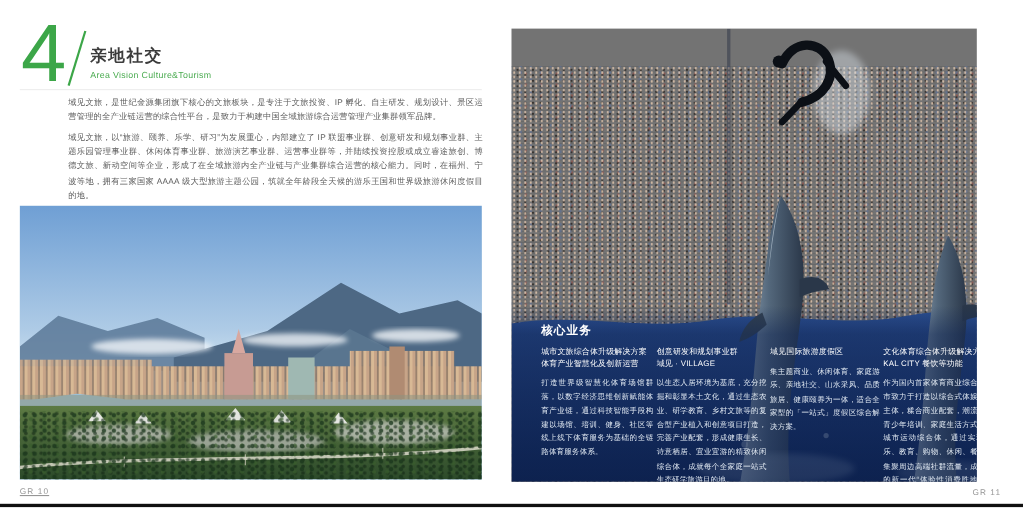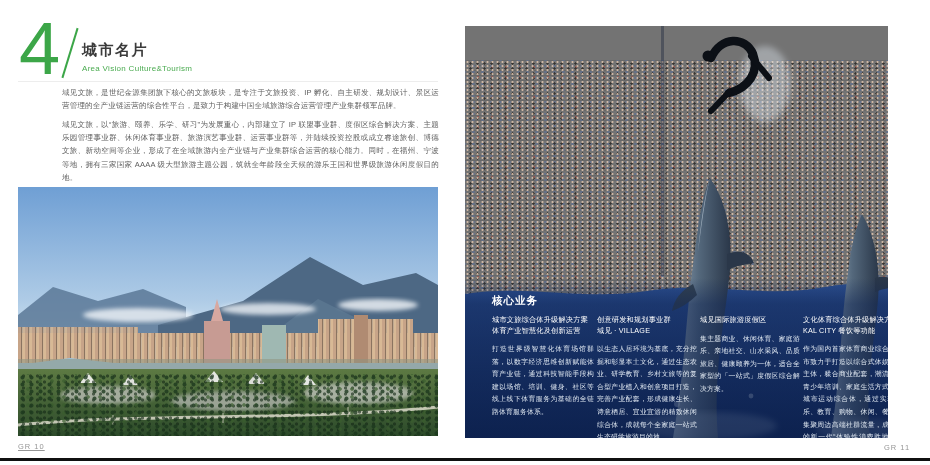--- a/index.html
+++ b/index.html
@@ -65,27 +65,27 @@
 </style>
 </head>
 <body>
 
 <div class="canvas">
 
   <div class="sec-num">4</div>
   <div class="sec-slash"></div>
 
   <div class="title-block">
-    <h1 class="page-title">城市名片</h1>
+    <h1 class="page-title">亲地社交</h1>
     <div class="page-subtitle">Area Vision Culture&amp;Tourism</div>
   </div>
   <div class="rule"></div>
 
   <p class="body-para p1">域见文旅，是世纪金源集团旗下核心的文旅板块，是专注于文旅投资、IP 孵化、自主研发、规划设计、景区运营管理的全产业链运营的综合性平台，是致力于构建中国全域旅游综合运营管理产业集群领军品牌。</p>
-  <p class="body-para p2">域见文旅，以“旅游、颐养、乐学、研习”为发展重心，内部建立了 IP 联盟事业群、度假区综合解决方案、主题乐园管理事业群、休闲体育事业群、旅游演艺事业群、运营事业群等，并陆续投资控股或成立睿途旅创、博德文旅、新动空间等企业，形成了在全域旅游内全产业链与产业集群综合运营的核心能力。同时，在福州、宁波等地，拥有三家国家 AAAA 级大型旅游主题公园，筑就全年龄段全天候的游乐王国和世界级旅游休闲度假目的地。</p>
+  <p class="body-para p2">域见文旅，以“旅游、颐养、乐学、研习”为发展重心，内部建立了 IP 联盟事业群、创意研发和规划事业群、主题乐园管理事业群、休闲体育事业群、旅游演艺事业群、运营事业群等，并陆续投资控股或成立睿途旅创、博德文旅、新动空间等企业，形成了在全域旅游内全产业链与产业集群综合运营的核心能力。同时，在福州、宁波等地，拥有三家国家 AAAA 级大型旅游主题公园，筑就全年龄段全天候的游乐王国和世界级旅游休闲度假目的地。</p>
 
   <div class="photo-left">
     <svg width="420" height="249" viewBox="0 0 420 249">
       <defs>
         <linearGradient id="skyG" x1="0" y1="0" x2="0" y2="1">
           <stop offset="0" stop-color="#6f9fd4"></stop>
             <stop offset=".75" stop-color="#aecbe6"></stop>
           <stop offset="1" stop-color="#cfe2f0"></stop>
         </linearGradient>
         <linearGradient id="grassG" x1="0" y1="0" x2="0" y2="1">

